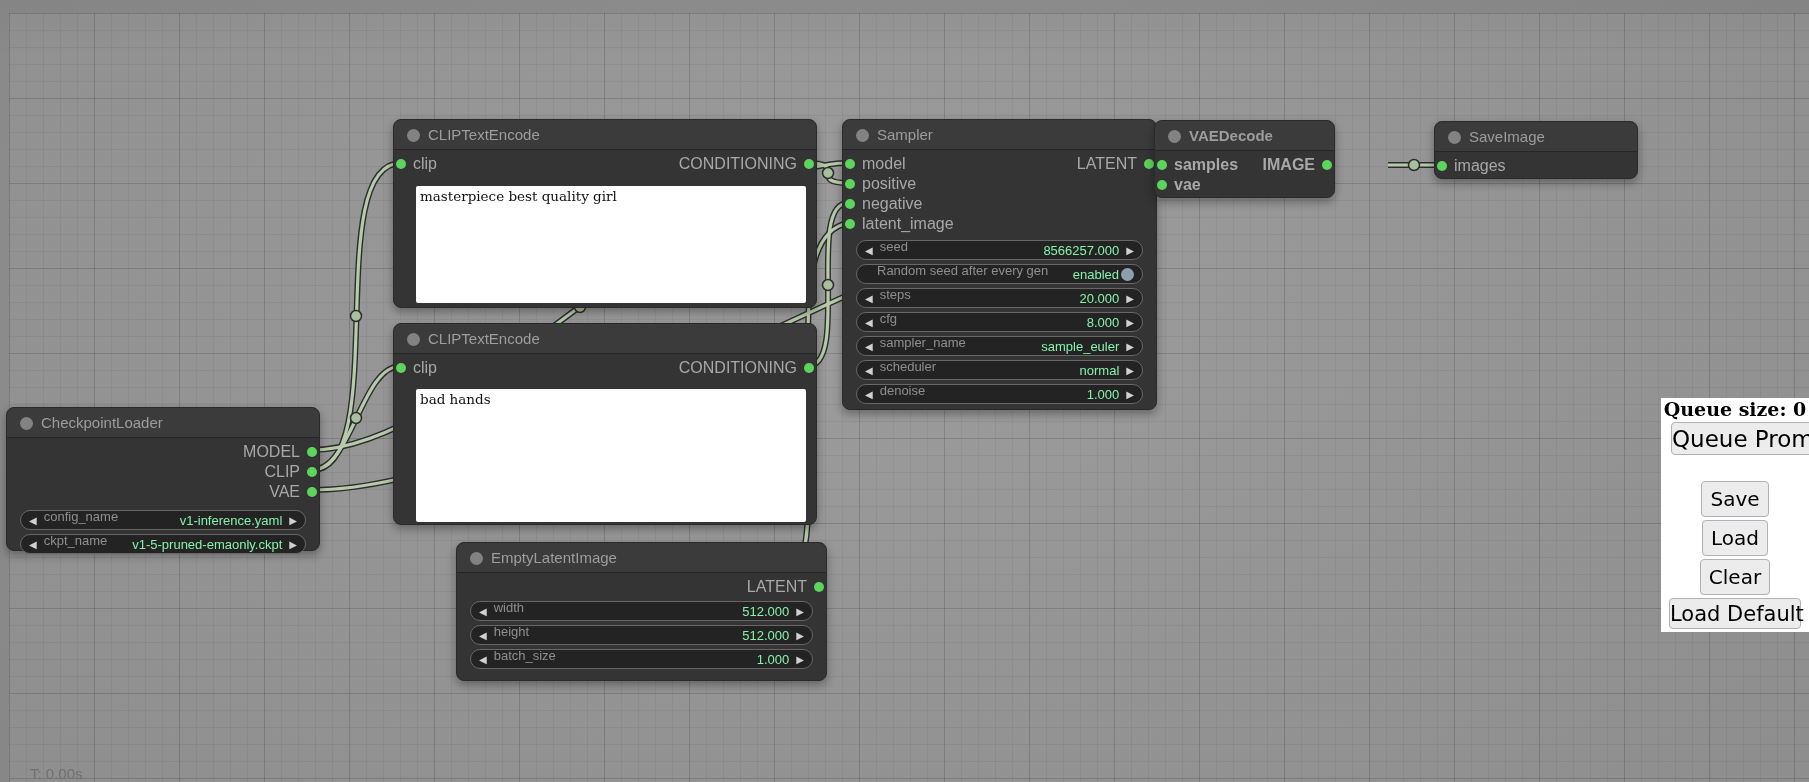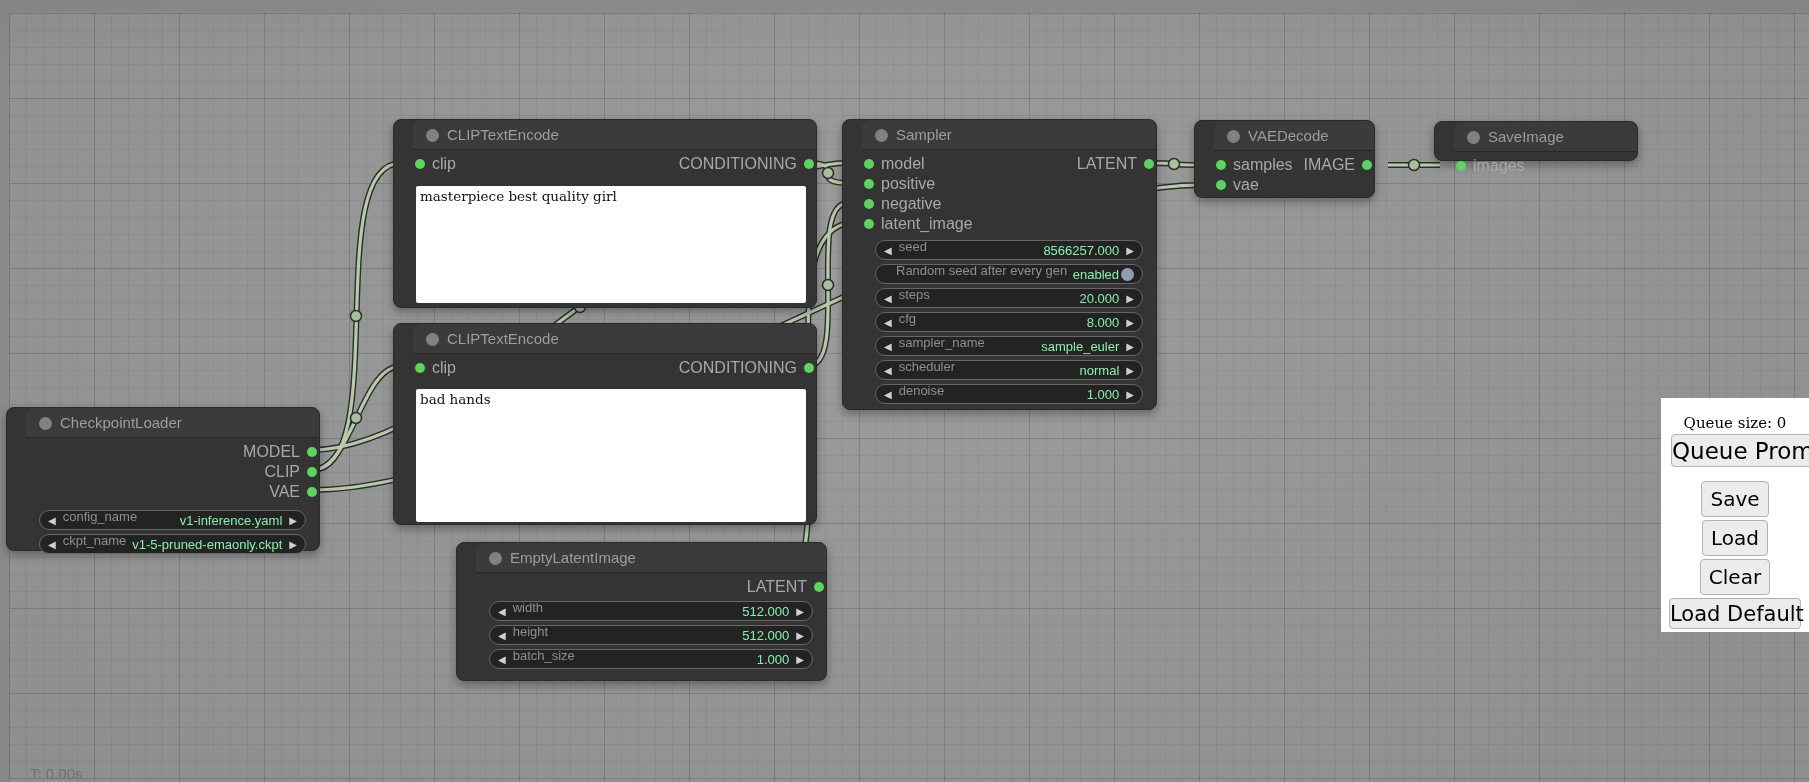--- a/index.html
+++ b/index.html
@@ -34,21 +34,20 @@
   .lk-dot  { fill:#a9c09c; stroke:#2d2d2d; stroke-width:1.5; }
   
   .node {
     position:absolute;
     background:#343434;
     border:1px solid #2a2a2a;
     border-radius:8px;
     box-shadow:0 4px 10px rgba(0,0,0,0.33);
     z-index:3;
     color:#a8a8a8;
-    padding-left:19px;
   }
   .node-title {
     height:30px; line-height:30px;
     background:#3b3b3b;
     border-bottom:1px solid #262626;
     border-radius:8px 8px 0 0;
     color:#9d9d9d; font-size:15px;
     padding-left:34px; position:relative;
     white-space:nowrap; overflow:hidden;
   }
@@ -89,37 +88,37 @@
     font-family:"DejaVu Serif","Liberation Serif",serif;
     font-size:13.5px; color:#111; padding:2px 4px; border-radius:2px;
     overflow:hidden;
   }
   
   #node-checkpoint-loader { left:6px;    top:407px; width:314px; height:144px; }
   #node-clip-positive     { left:393px;  top:119px; width:424px; height:189px; }
   #node-clip-negative     { left:393px;  top:323px; width:424px; height:202px; }
   #node-sampler           { left:842px;  top:119px; width:315px; height:291px; }
   #node-empty-latent      { left:456px;  top:542px; width:371px; height:139px; }
-  #node-vae-decode        { left:1194px; top:120px; width:181px; height:78px;  }
-  #node-save-image        { left:1434px; top:121px; width:204px; height:40px;  }
+  #node-vae-decode        { left:1154px; top:120px; width:181px; height:78px;font-weight:bold;  }
+  #node-save-image        { left:1434px; top:121px; width:204px; height:58px;  }
   #node-clip-positive .prompt-box { top:66px; height:117px; }
   #node-clip-negative .prompt-box { top:65px; height:133px; }
   #node-checkpoint-loader .widgets { margin-top:8px; }
   #node-sampler .widgets          { margin-top:6px; }
   #node-empty-latent .widgets     { margin-top:4px; }
   
   #menu-panel {
     position:absolute; right:0; top:398px; width:148px; height:234px;
     background:#ffffff; z-index:5;
     display:flex; flex-direction:column; align-items:center;
     overflow:hidden;
   }
   #queue-size {
     font-family:"DejaVu Serif","Liberation Serif",serif;
-    font-size:15px; color:#000; margin-top:16px; white-space:nowrap;
+    font-size:19px; color:#000; margin-top:0; white-space:nowrap;font-weight:bold;
   }
   .ui-btn {
     background:#ececec; border:1px solid #b0b0b8; border-radius:4px;
     color:#000; font-family:"DejaVu Sans","Liberation Sans",sans-serif;
     white-space:nowrap; cursor:pointer;
   }
   #btn-queue-prompt {
     font-size:23px; height:33px; width:150px;
     margin:2px 0 0 10px; align-self:flex-start; flex:0 0 auto;
   }

